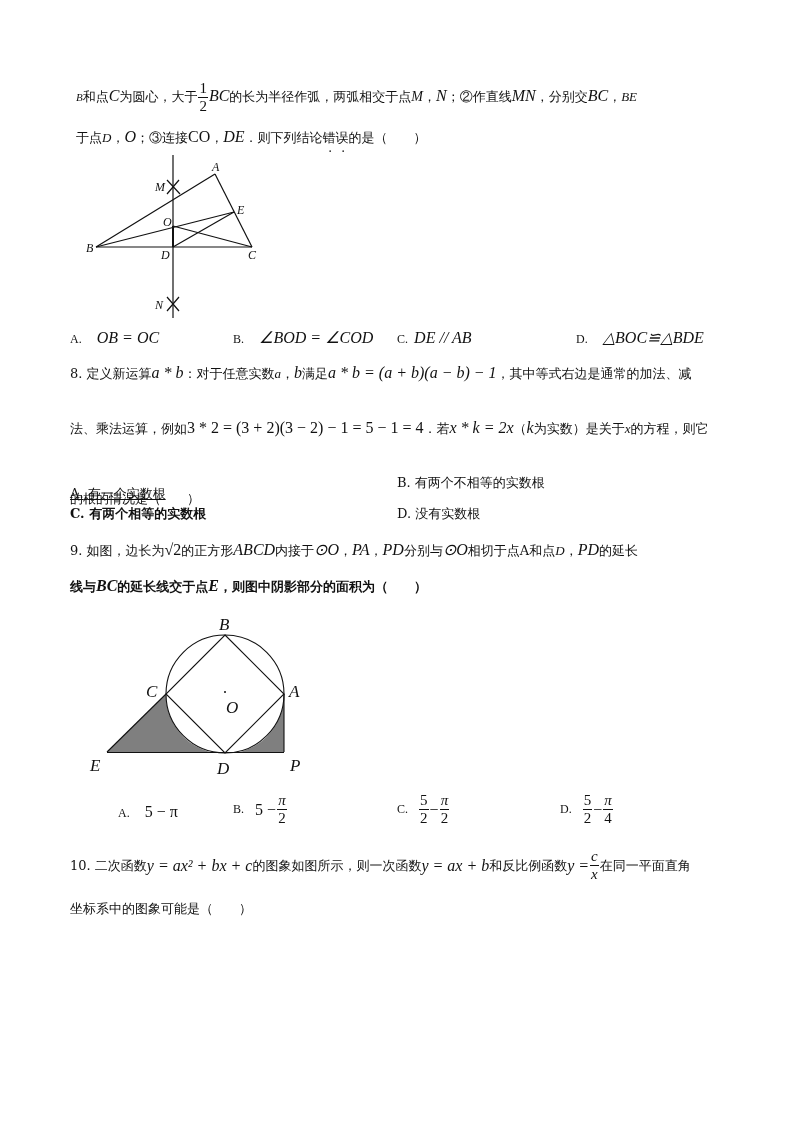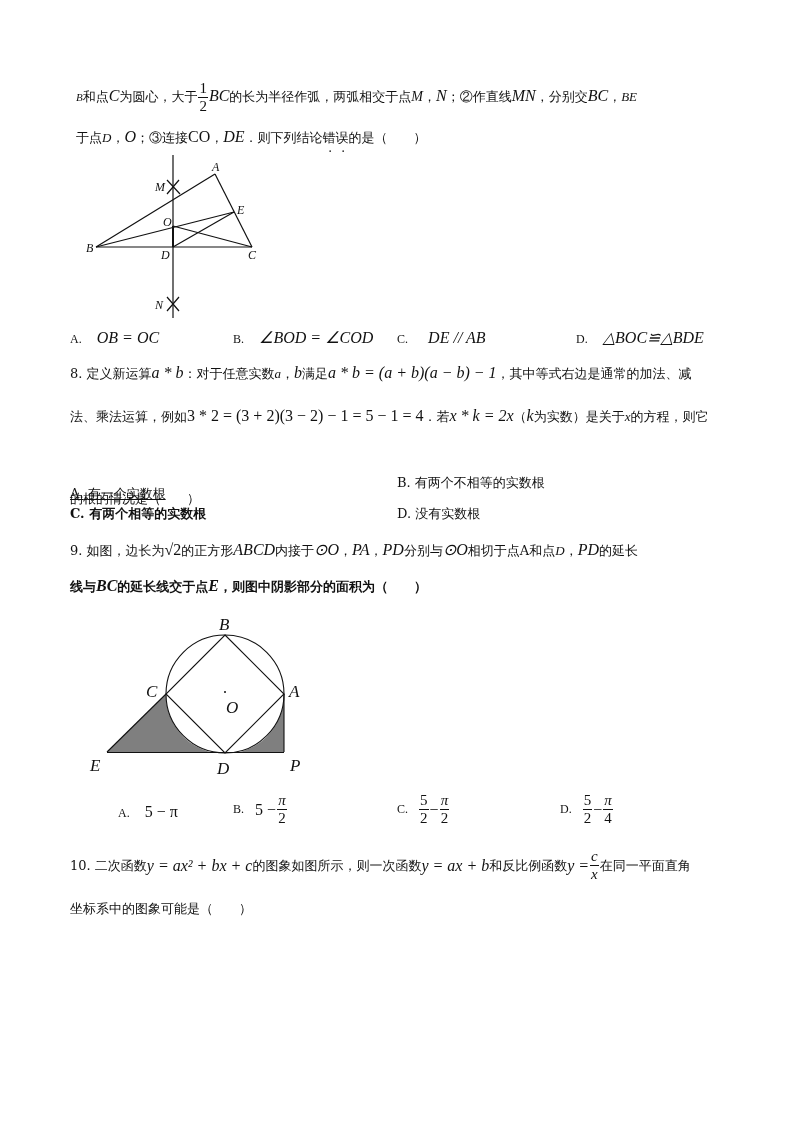--- a/index.html
+++ b/index.html
@@ -57,31 +57,31 @@
 <div class="abs" style="left:70px; top:328px;">
   <span class="opt-label">A.</span>
   <span class="m" style="margin-left:10px">OB = OC</span>
 </div>
 <div class="abs" style="left:233px; top:328px;">
   <span class="opt-label">B.</span>
   <span class="m" style="margin-left:10px">∠BOD = ∠COD</span>
 </div>
 <div class="abs" style="left:397px; top:328px;">
   <span class="opt-label">C.</span>
-  <span class="m" style="margin-left:15px">DE // AB</span>
+  <span class="m" style="margin-left:1px">DE // AB</span>
 </div>
 <div class="abs" style="left:576px; top:328px;">
   <span class="opt-label">D.</span>
   <span class="m" style="margin-left:10px">△BOC≌△BDE</span>
 </div>
 
 <div class="abs line" style="left:70px; top:365px;">
   <span>8. 定义新运算</span><span class="m">a * b</span><span>：对于任意实数</span><span class="m" style="font-size:13px">a</span><span>，</span><span class="m">b</span><span>满足</span><span class="m">a * b = (a + b)(a − b) − 1</span><span>，其中等式右边是通常的加法、减</span>
 </div>
-<div class="abs line" style="left:70px; top:408px;">
+<div class="abs line" style="left:70px; top:420px;">
   <span>法、乘法运算，例如</span><span class="mu">3 * 2 = (3 + 2)(3 − 2) − 1 = 5 − 1 = 4</span><span>．若</span><span class="m">x * k = 2x</span><span>（</span><span class="m">k</span><span>为实数）是关于</span><span class="m" style="font-size:13px">x</span><span>的方程，则它</span>
 </div>
 <div class="abs line" style="left:70px; top:444px;margin-top:47px;">的根的情况是（　　）</div>
 
 <div class="abs line" style="left:70px; top:486px;text-decoration:underline;">
   <span>A.</span> <span>有一个实数根</span>
 </div>
 <div class="abs line" style="left:397px; top:475px;">
   <span>B.</span> <span>有两个不相等的实数根</span>
 </div>

